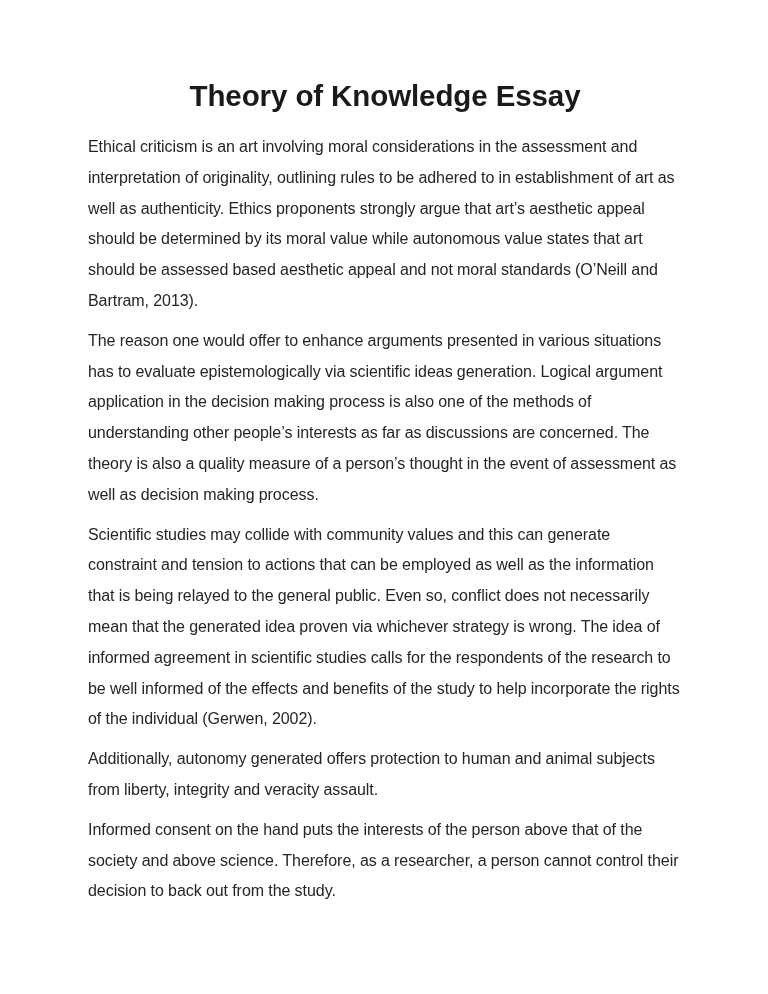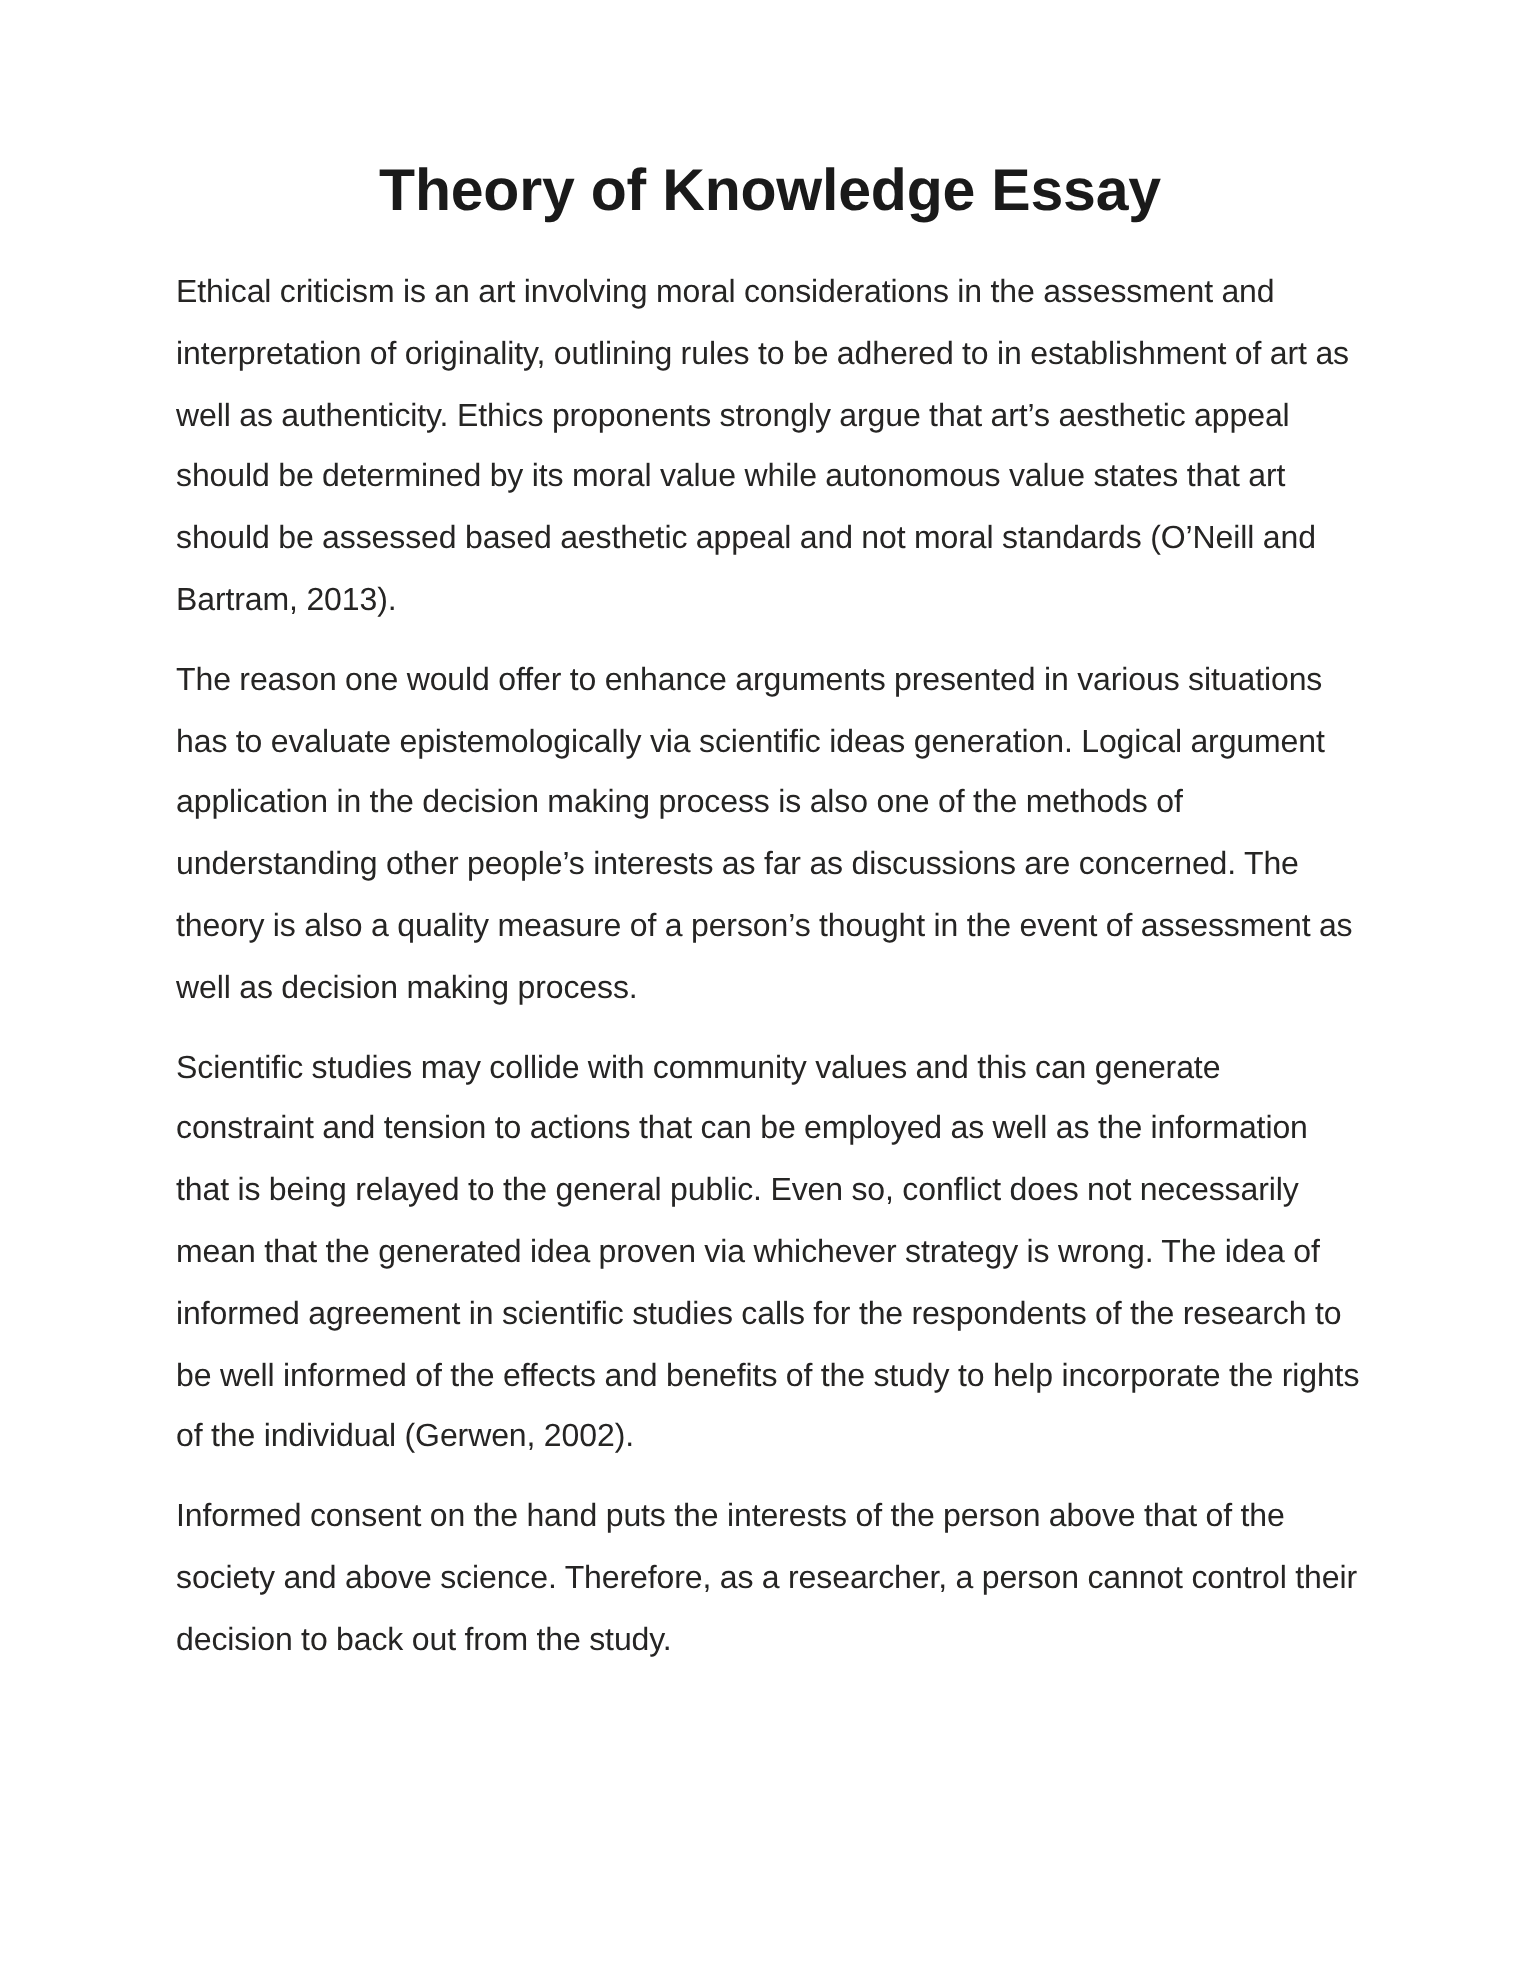--- a/index.html
+++ b/index.html
@@ -56,17 +56,18 @@
   <div class="doc-body">
 
     <h1 class="doc-title">Theory of Knowledge Essay</h1>
 
     <p class="doc-para">Ethical criticism is an art involving moral considerations in the assessment and interpretation of originality, outlining rules to be adhered to in establishment of art as well as authenticity. Ethics proponents strongly argue that art’s aesthetic appeal should be determined by its moral value while autonomous value states that art should be assessed based aesthetic appeal and not moral standards (O’Neill and Bartram, 2013).</p>
 
     <p class="doc-para">The reason one would offer to enhance arguments presented in various situations has to evaluate epistemologically via scientific ideas generation. Logical argument application in the decision making process is also one of the methods of understanding other people’s interests as far as discussions are concerned. The theory is also a quality measure of a person’s thought in the event of assessment as well as decision making process.</p>
 
     <p class="doc-para">Scientific studies may collide with community values and this can generate constraint and tension to actions that can be employed as well as the information that is being relayed to the general public. Even so, conflict does not necessarily mean that the generated idea proven via whichever strategy is wrong. The idea of informed agreement in scientific studies calls for the respondents of the research to be well informed of the effects and benefits of the study to help incorporate the rights of the individual (Gerwen, 2002).</p>
 
+    <p class="doc-para">Additionally, autonomy generated offers protection to human and animal subjects from liberty, integrity and veracity assault.</p>
 
     <p class="doc-para">Informed consent on the hand puts the interests of the person above that of the society and above science. Therefore, as a researcher, a person cannot control their decision to back out from the study.</p>
 
   </div>
 </div>
 
 </body></html>

